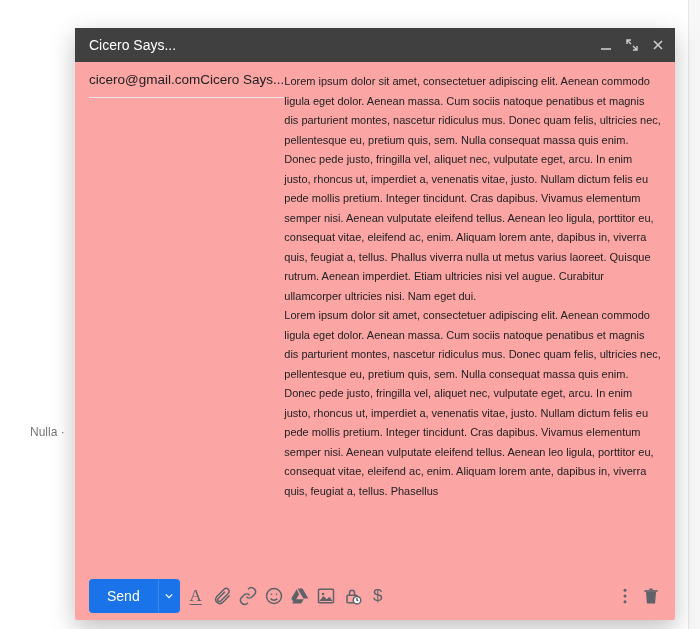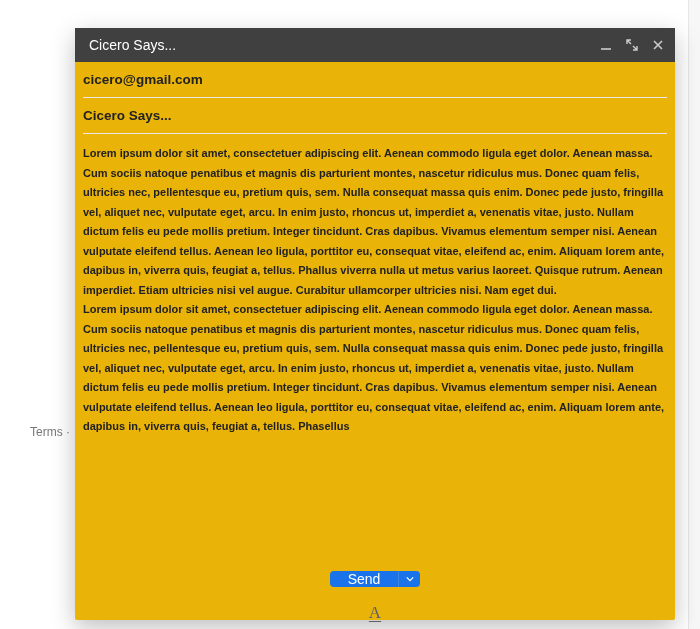--- a/index.html
+++ b/index.html
@@ -33,21 +33,21 @@
     top: 425px;
     font-size: 12px;
     color: #777;
   }
   .compose {
     position: absolute;
     left: 75px;
     top: 28px;
     width: 600px;
     height: 592px;
-    background: #eab308;
+    background: #fca5a5;
     box-shadow: 0 8px 24px rgba(0,0,0,0.25);
     border-radius: 2px;
     display: flex;
     flex-direction: column;
   }
   .titlebar {
     height: 34px;
     background: #404040;
     color: #fff;
     display: flex;
@@ -70,24 +70,23 @@
     color: #ccc;
     cursor: pointer;
     display: flex;
     align-items: center;
     justify-content: center;
   }
   .win-icon svg { width: 12px; height: 12px; }
   .content {
     flex: 1;
     display: flex;
-    flex-direction: column;
-    padding: 0 8px;
+    flex-direction: row;
+    padding: 0 14px;
     overflow: hidden;
-    font-weight: bold;
   }
   .to-row, .subject-row {
     height: 36px;
     display: flex;
     align-items: center;
     border-bottom: 1px solid #e8e8e8;
     font-size: 13.5px;
   }
   .to-row { color: #222; }
   .subject-row { color: #222; }
@@ -98,23 +97,22 @@
     line-height: 19.5px;
     color: #222;
     overflow: hidden;
     white-space: pre-wrap;
   }
   .toolbar {
     height: 50px;
     display: flex;
     align-items: center;
     padding: 0 14px;
-    gap: 17px;
+    gap: 6px;
     border-top: 1px solid transparent;
-    flex-direction: column;
   }
   .send-group {
     display: flex;
     height: 34px;
   }
   .send-btn {
     background: #1a73e8;
     color: #fff;
     border: none;
     border-radius: 4px 0 0 4px;
@@ -162,21 +160,21 @@
     font-weight: 500;
     color: #5f6368;
   }
 </style>
 </head>
 <body>
 
 <div class="page-bg"></div>
 <div class="right-edge"></div>
 
-<div class="terms">Terms ·</div>
+<div class="terms">Nulla ·</div>
 
 <div class="compose">
 
   <div class="titlebar">
     <div class="title">Cicero Says...</div>
     <div class="win-icons">
       <div class="win-icon">
         <svg viewBox="0 0 12 12">
             <line x1="1" y1="10" x2="11" y2="10" stroke="currentColor" stroke-width="1.6"></line>
           </svg>

